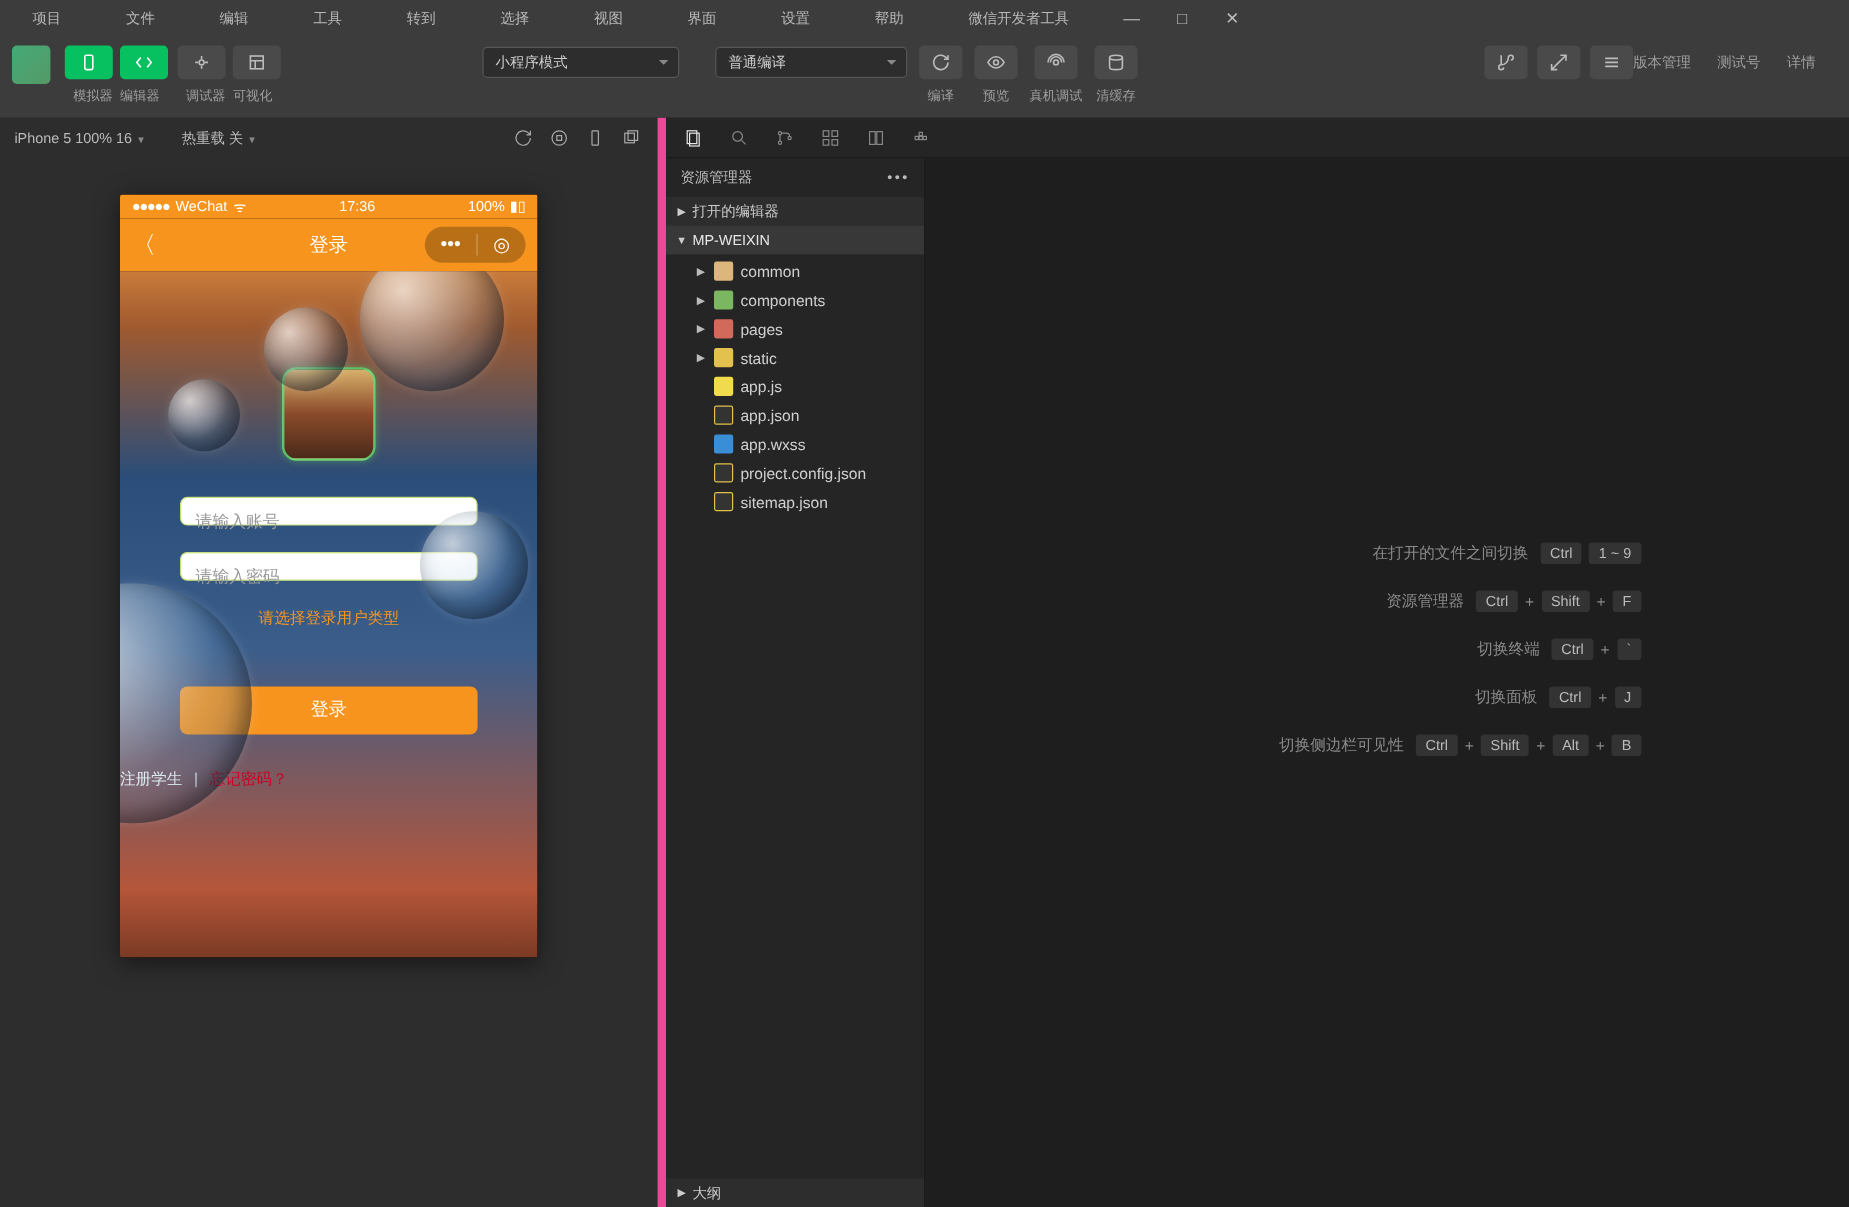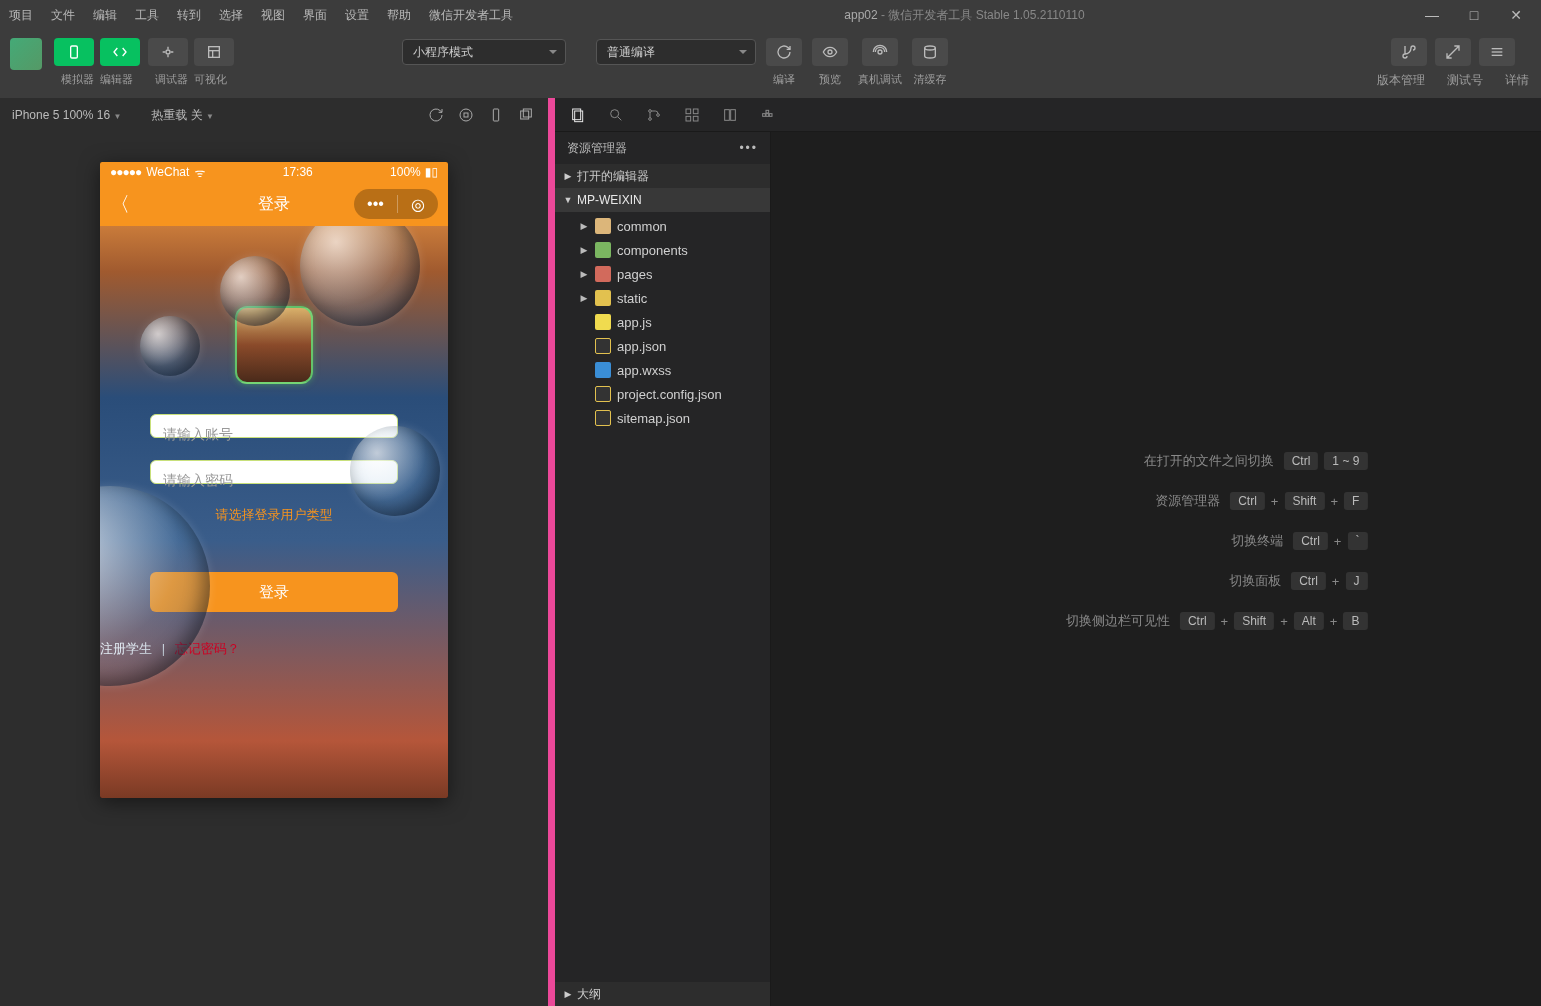--- a/index.html
+++ b/index.html
@@ -1,41 +1,41 @@
 <!DOCTYPE html>
 <html><head>
 <meta charset="utf-8">
 <style>
 * { margin:0; padding:0; box-sizing:border-box; font-family:"Microsoft YaHei","Segoe UI",sans-serif; }
 body { background:#1e1e1e; color:#ccc; width:1541px; height:1006px; overflow:hidden; font-size:12px; }
 
 
 .titlebar { height:30px; background:#3c3c3c; display:flex; align-items:center; color:#b8b8b8; }
 .menu { display:flex; }
-.menu span { padding:0 9px; line-height:30px; cursor:default; }
+.menu span { padding:0 27px; line-height:30px; cursor:default; }
 .title { flex:1; text-align:center; color:#888; }
 .title b { color:#aaa; font-weight:normal; }
 .winctrl { display:flex; gap:28px; padding:0 18px; }
 .winctrl span { width:14px; text-align:center; color:#bbb; font-size:14px; }
 
 
 .toolbar { height:68px; background:#3c3c3c; display:flex; align-items:flex-start; padding:8px 10px 0 10px; position:relative; }
 .avatar { width:32px; height:32px; border-radius:4px; background:linear-gradient(135deg,#4a7,#596); margin-right:12px; }
 .tbtn-group { display:flex; flex-direction:column; align-items:center; margin-right:8px; }
 .tbtn-row { display:flex; gap:6px; }
 .tbtn { width:40px; height:28px; border-radius:4px; background:#07c160; display:flex; align-items:center; justify-content:center; color:#fff; }
 .tbtn.gray { background:#4a4a4a; color:#bbb; }
 .tbtn svg,.tbtn-icon svg { width:16px; height:16px; }
 .tlabel { font-size:11px; color:#9e9e9e; margin-top:6px; }
 .sel { height:26px; background:#2d2d2d; border:1px solid #555; border-radius:4px; color:#ccc; padding:0 28px 0 10px; line-height:24px; position:relative; margin-top:1px; }
 .sel::after { content:""; position:absolute; right:8px; top:10px; border:4px solid transparent; border-top-color:#888; }
 .mid { display:flex; gap:10px; margin-left:160px; }
 .tcol { display:flex; flex-direction:column; align-items:center; margin-left:10px; }
 .tcol .tbtn { background:#4a4a4a; color:#bbb; width:36px; }
-.rightbtns { position:absolute; right:12px; top:8px; display:flex; flex-direction:column; align-items:center; }
+.rightbtns { position:absolute; right:28px; top:8px; display:flex; flex-direction:row; align-items:flex-start; }
 .rightbtns .row { display:flex; gap:8px; }
 .rightbtns .tbtn { background:#4a4a4a; color:#bbb; width:36px; }
 .rightbtns .labels { display:flex; gap:22px; margin-top:6px; font-size:12px; color:#9e9e9e; }
 
 
 .main { display:flex; height:calc(100% - 98px); }
 .simpane { width:555px; background:#2d2d2d; display:flex; flex-direction:column; border-right:7px solid #ec4899; }
 .simtop { height:34px; display:flex; align-items:center; padding:0 12px; color:#bbb; gap:10px; font-size:12px; }
 .simtop .chev { font-size:8px; color:#888; }
 .simtop .spacer { flex:1; }
@@ -113,21 +113,20 @@
     <span>编辑</span>
     <span>工具</span>
     <span>转到</span>
     <span>选择</span>
     <span>视图</span>
     <span>界面</span>
     <span>设置</span>
     <span>帮助</span>
     <span>微信开发者工具</span>
   </div>
-  <div class="title"><b>app02</b><span> - 微信开发者工具 Stable 1.05.2110110</span></div>
   <div class="winctrl">
     <span>—</span>
     <span>□</span>
     <span>✕</span>
   </div>
 </div>
 
 <div class="toolbar">
   <div class="avatar"></div>
   <div class="tbtn-group">

